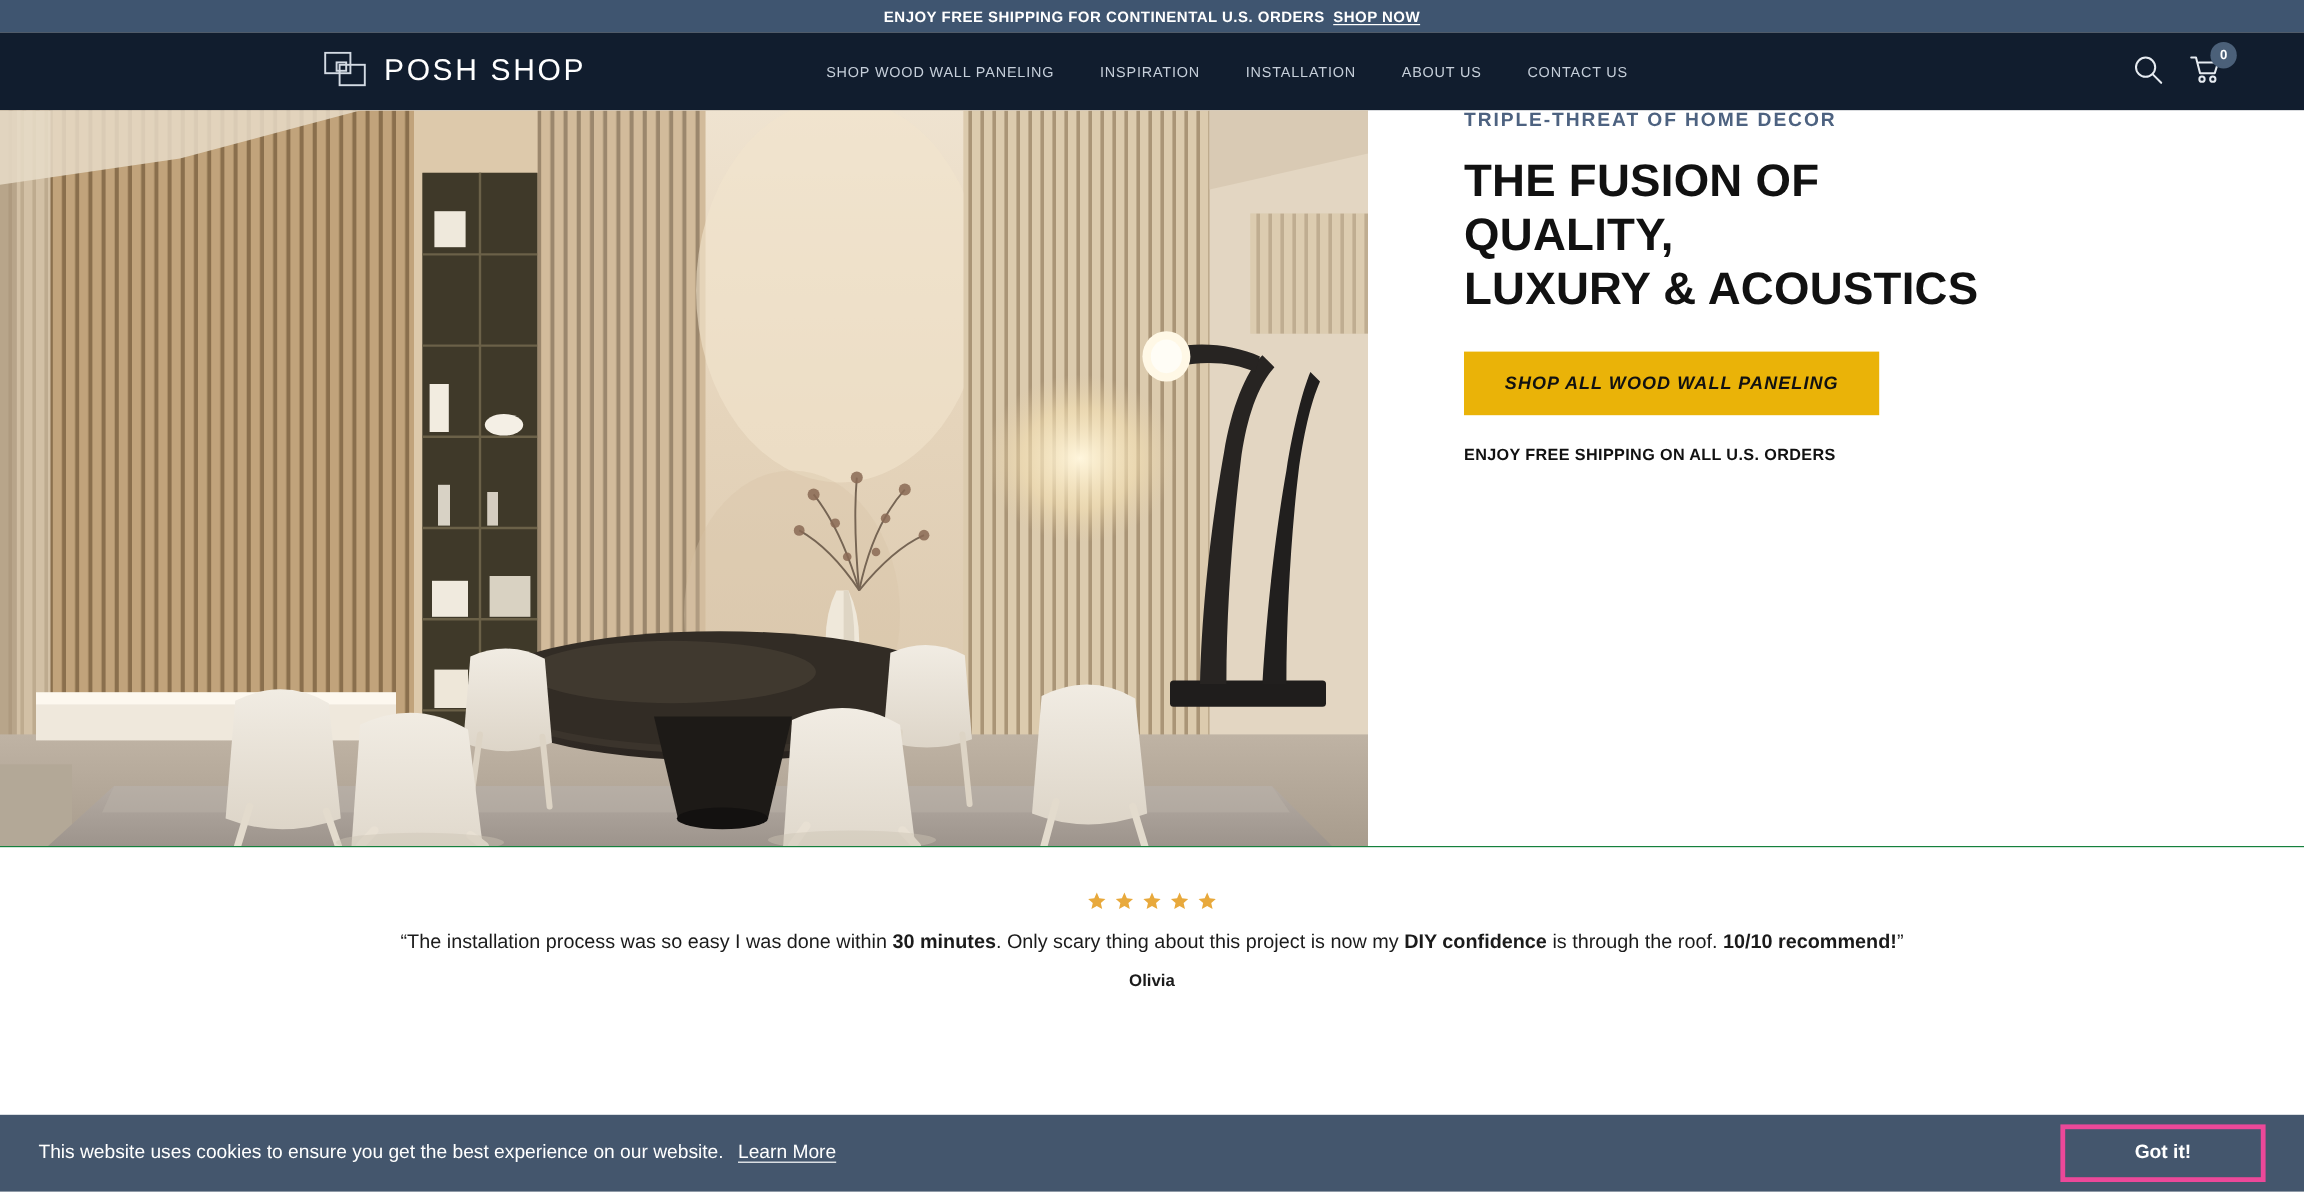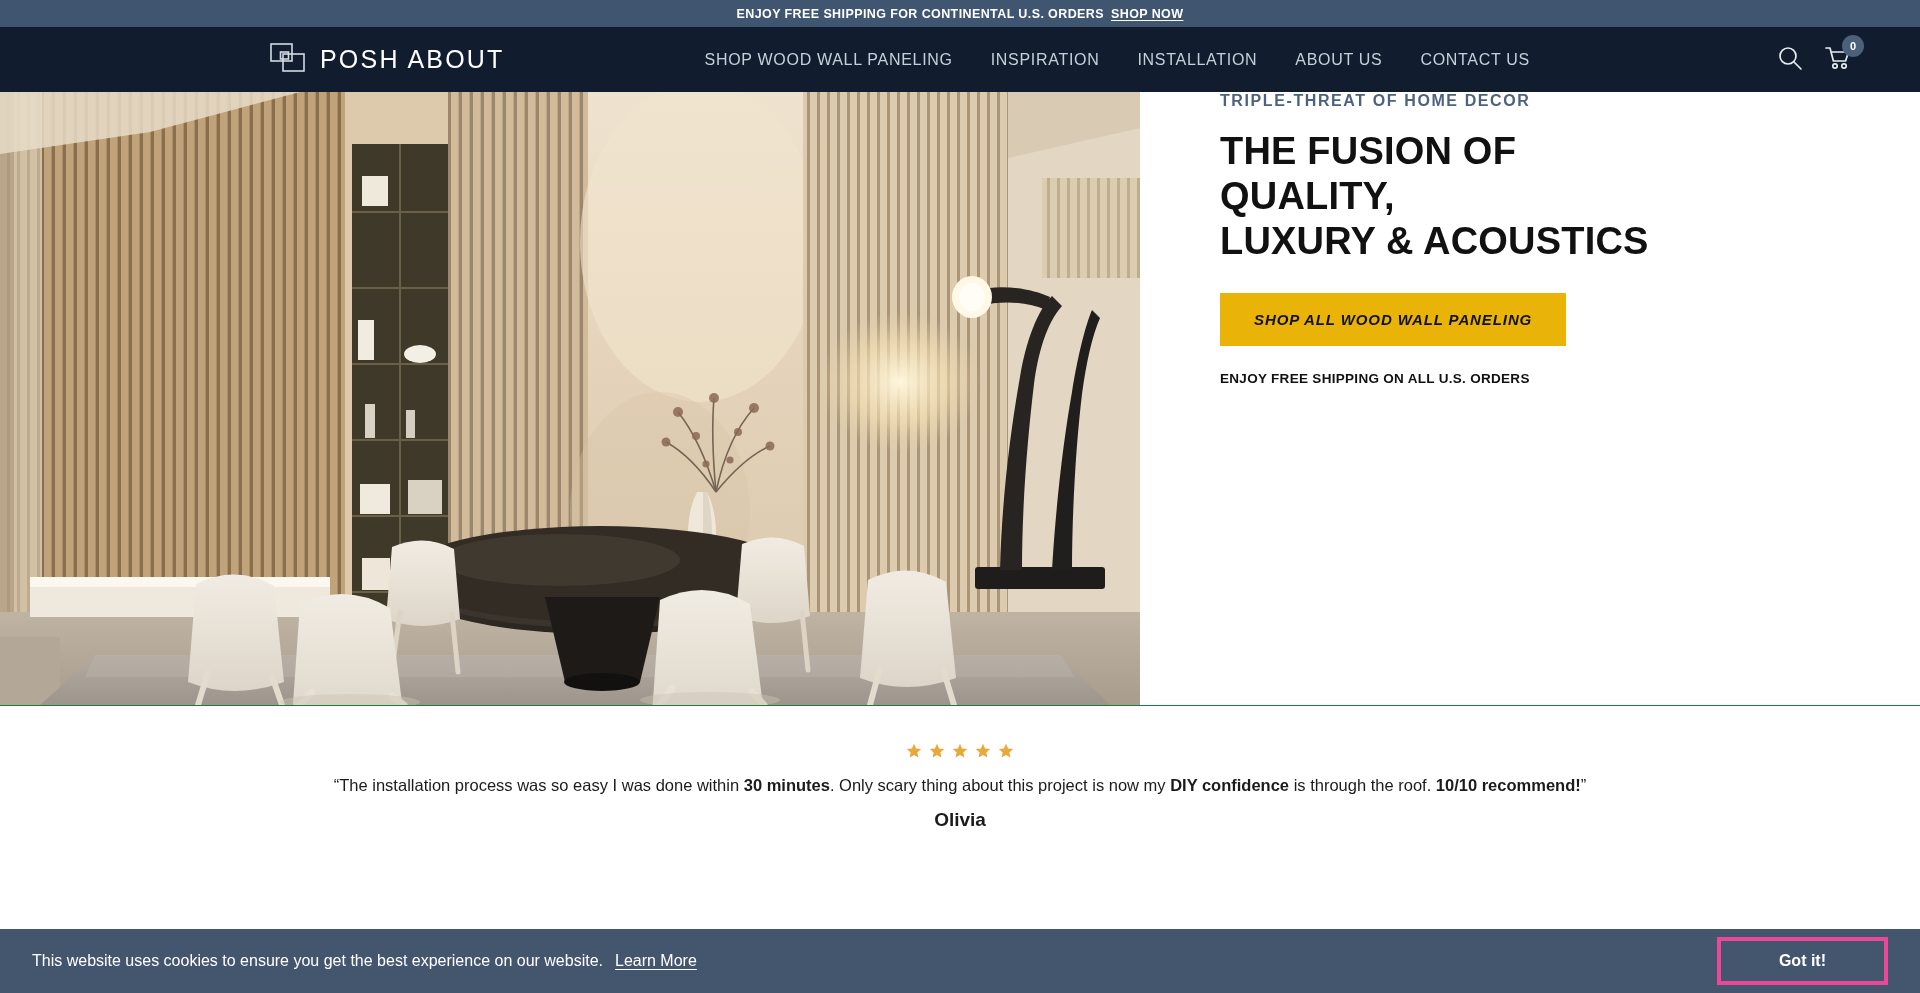--- a/index.html
+++ b/index.html
@@ -53,21 +53,21 @@
     letter-spacing: 2.2px;
   }
   .nav {
     display: flex;
     align-items: center;
     gap: 38px;
     margin-left: 200px;
   }
   .nav-item {
     color: #c6cfda;
-    font-size: 16px;
+    font-size: 12px;
     letter-spacing: 0.7px;
     text-decoration: none;
     white-space: nowrap;
     cursor: pointer;
   }
   .header-actions {
     position: absolute;
     right: 68px;
     display: flex;
     align-items: center;
@@ -165,21 +165,21 @@
   }
   .star { width: 16px; height: 16px; display: block; }
   .quote {
     font-size: 16.5px;
     color: #1b1b1b;
     line-height: 1.5;
   }
   .quote b { font-weight: 700; }
   .author {
     margin-top: 11px;
-    font-size: 19px;
+    font-size: 14px;
     font-weight: 700;
     color: #1b1b1b;
   }
 
   
   .cookie {
     position: absolute;
     left: 0; bottom: 0;
     width: 1920px; height: 64px;
     background: #44566d;
@@ -223,21 +223,21 @@
 <div class="header">
 
   <div class="logo-wrap">
     <span>
       <svg class="logo-mark" viewBox="0 0 36 34">
         <rect x="1" y="1" width="21" height="17" fill="none" stroke="#d3dae3" stroke-width="1.6"></rect>
         <rect x="13" y="11" width="21" height="17" fill="none" stroke="#d3dae3" stroke-width="1.6"></rect>
         <rect x="10.5" y="9" width="8" height="7" fill="none" stroke="#d3dae3" stroke-width="1.6"></rect>
       </svg>
     </span>
-    <span class="logo-text">POSH ABOUT</span>
+    <span class="logo-text">POSH SHOP</span>
   </div>
 
   <nav class="nav">
     <a class="nav-item" href="#">SHOP WOOD WALL PANELING</a>
     <a class="nav-item" href="#">INSPIRATION</a>
     <a class="nav-item" href="#">INSTALLATION</a>
     <a class="nav-item" href="#">ABOUT US</a>
     <a class="nav-item" href="#">CONTACT US</a>
   </nav>
 

